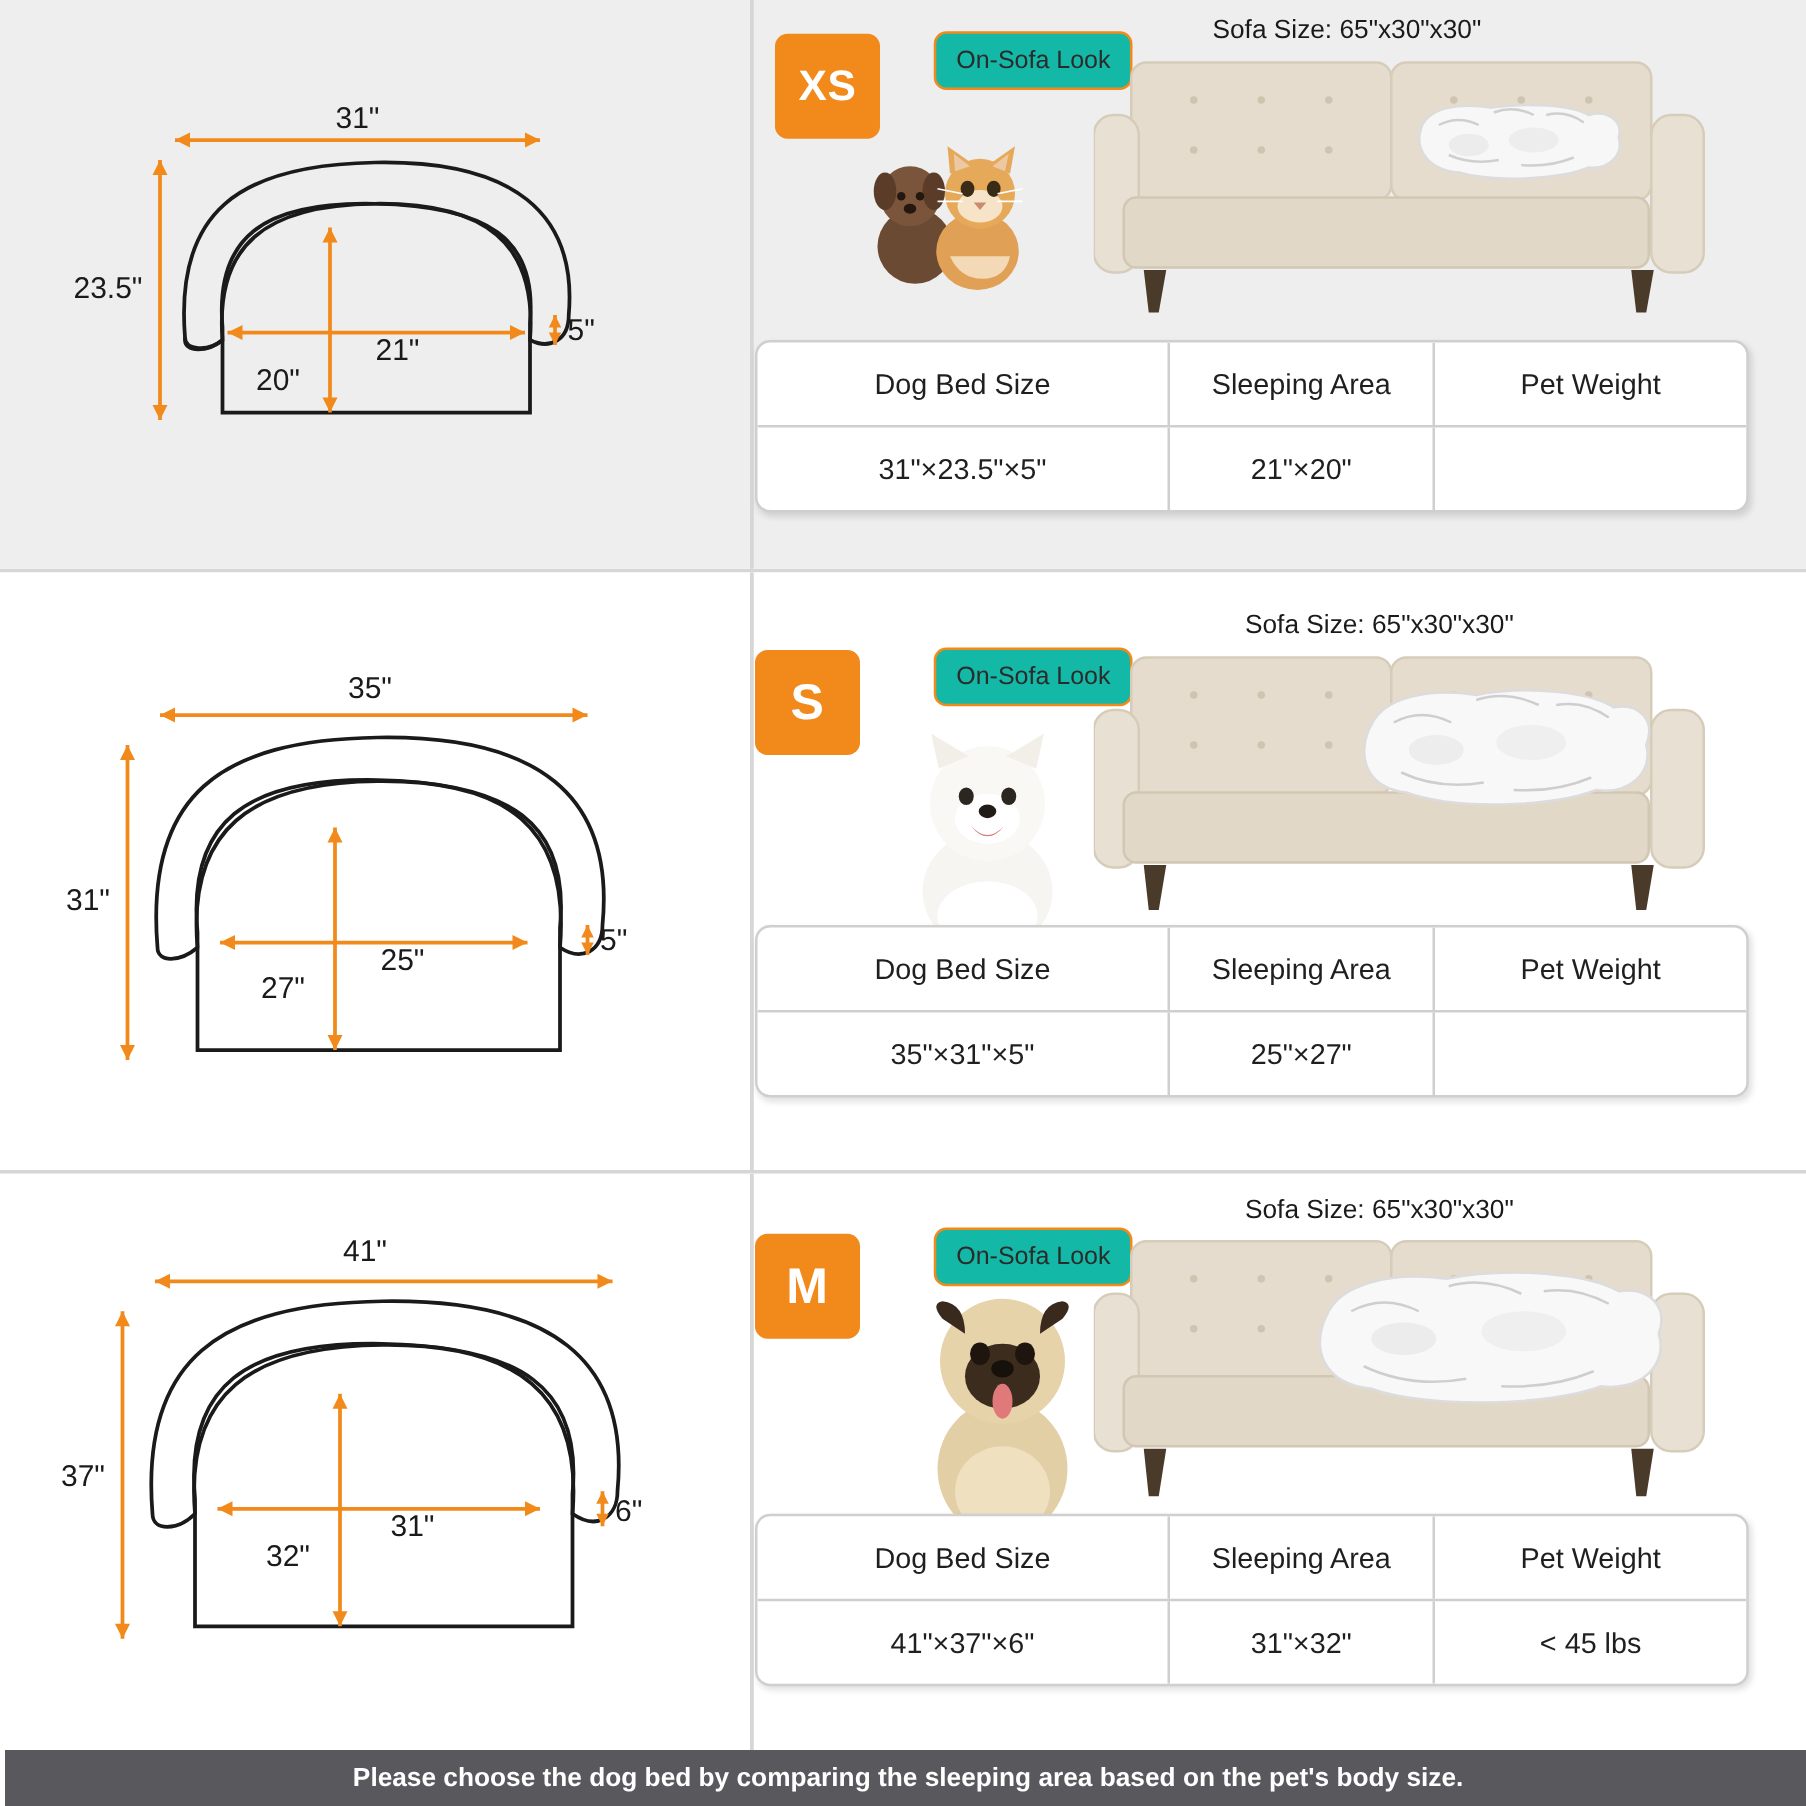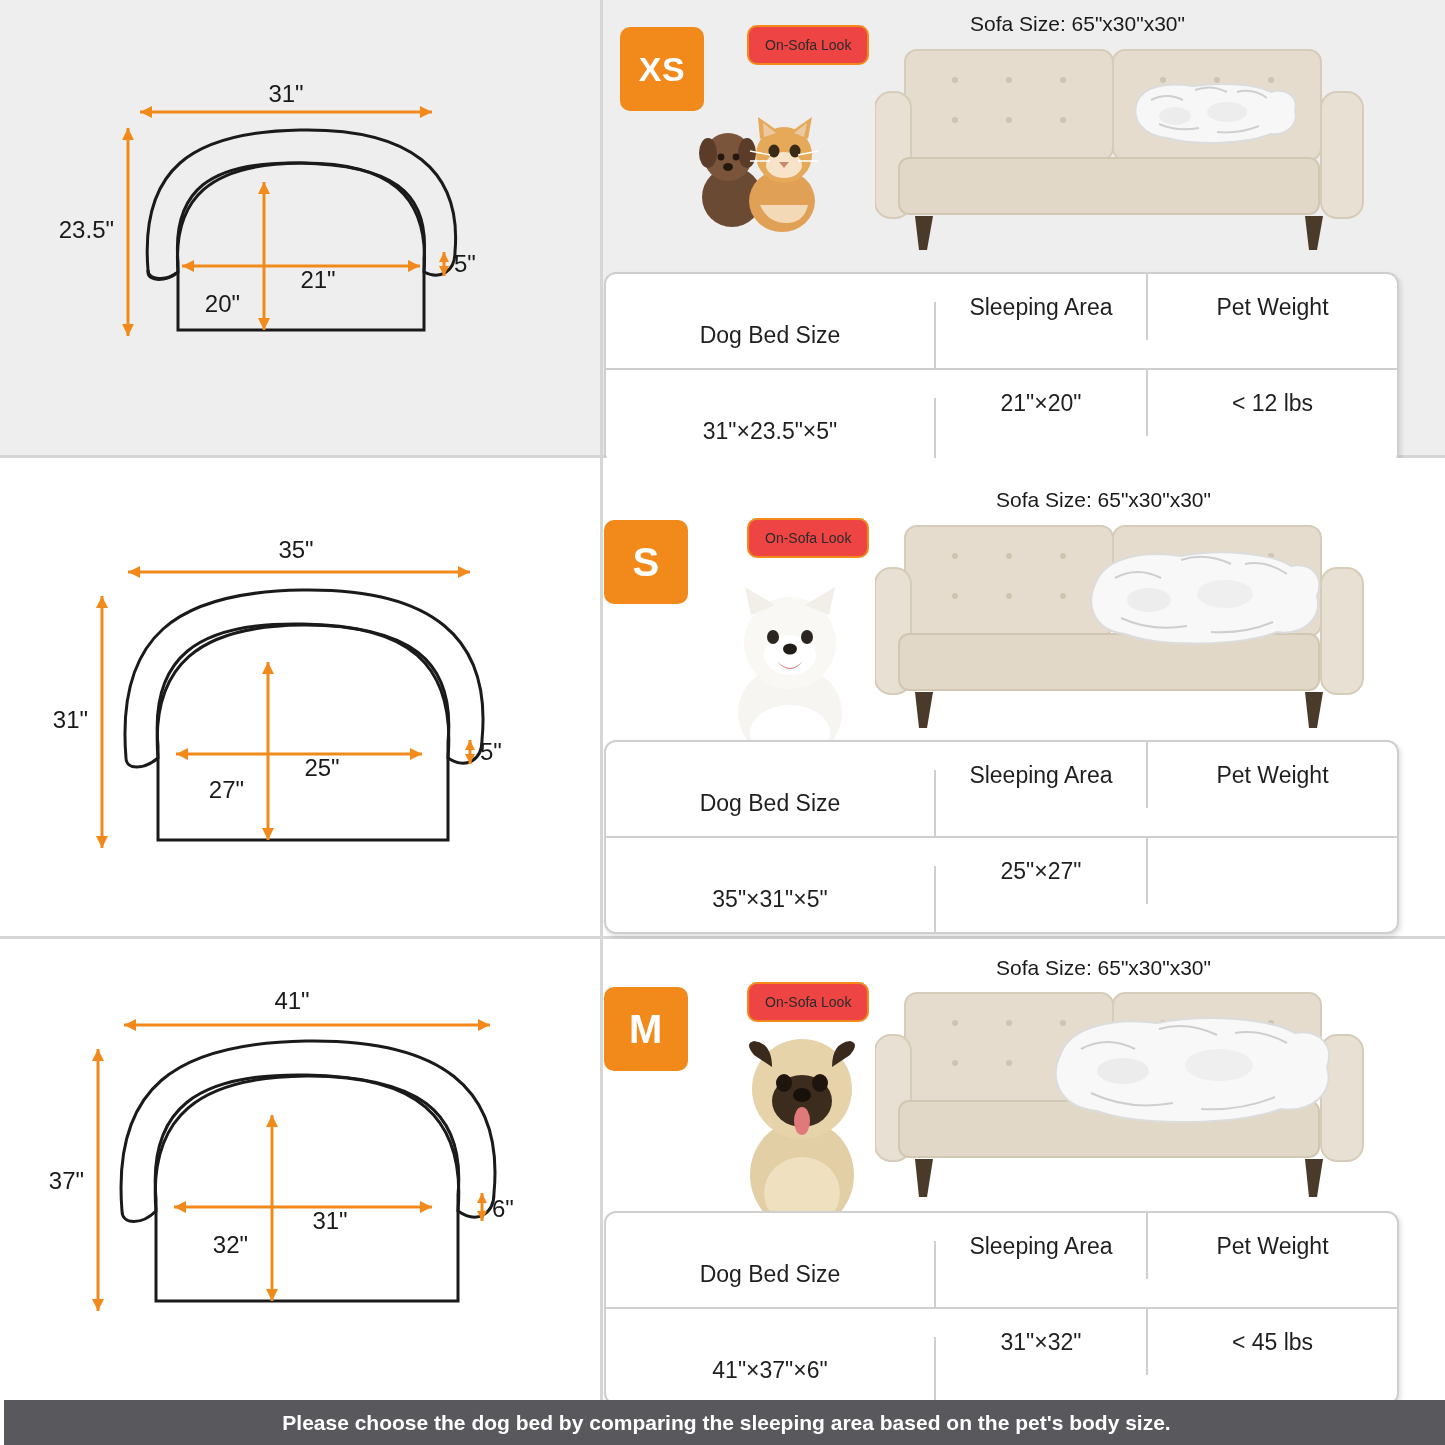--- a/index.html
+++ b/index.html
@@ -66,23 +66,23 @@
   }
   .badge-xs { font-size: 34px; }
   .badge-s  { font-size: 40px; }
   .badge-m  { font-size: 40px; }
 
   
   .pill {
     position: absolute;
     border: 2px solid #F18A1B;
     border-radius: 10px;
-    background: #ef4444;
+    background: #14b8a6;
     color: #2b2b2b;
-    font-size: 14px;
+    font-size: 20px;
     padding: 10px 16px;
     white-space: nowrap;
   }
 
   
   .sofa-caption {
     position: absolute;
     font-size: 21px;
     color: #1a1a1a;
     white-space: nowrap;
@@ -106,21 +106,21 @@
   .spec-table .trow.head { border-bottom: 2px solid #cfcfcf; }
   .spec-table .cell {
     display: flex;
     align-items: center;
     justify-content: center;
     font-size: 23px;
     color: #1f1f1f;
     padding: 0 6px;
     text-align: center;
   }
-  .spec-table .cell.c0 { width: 330px; border-right: 2px solid #cfcfcf; margin-top: 28px; }
+  .spec-table .cell.c0 { width: 330px; border-right: 2px solid #cfcfcf; }
   .spec-table .cell.c1 { width: 212px; border-right: 2px solid #cfcfcf; }
   .spec-table .cell.c2 { flex: 1; }
   .spec-table .trow.head .cell { height: 66px; }
   .spec-table .trow.body .cell { height: 66px; }
 
   
   .footer {
     position: absolute;
     left: 4px;
     bottom: 0;
@@ -260,21 +260,20 @@
 
       <div class="spec-table" style="left:4px; top:272px; width:795px;">
         <div class="trow head">
           <div class="cell c0">Dog Bed Size</div>
           <div class="cell c1">Sleeping Area</div>
           <div class="cell c2">Pet Weight</div>
         </div>
         <div class="trow body">
           <div class="cell c0">31"×23.5"×5"</div>
           <div class="cell c1">21"×20"</div>
-          <div class="cell c2">&lt; 12 lbs</div>
         </div>
       </div>
     </div>
   </div>
 
   <div class="row-divider"></div>
 
   <div class="size-row row-s">
     <div class="vert-sep"></div>
 

